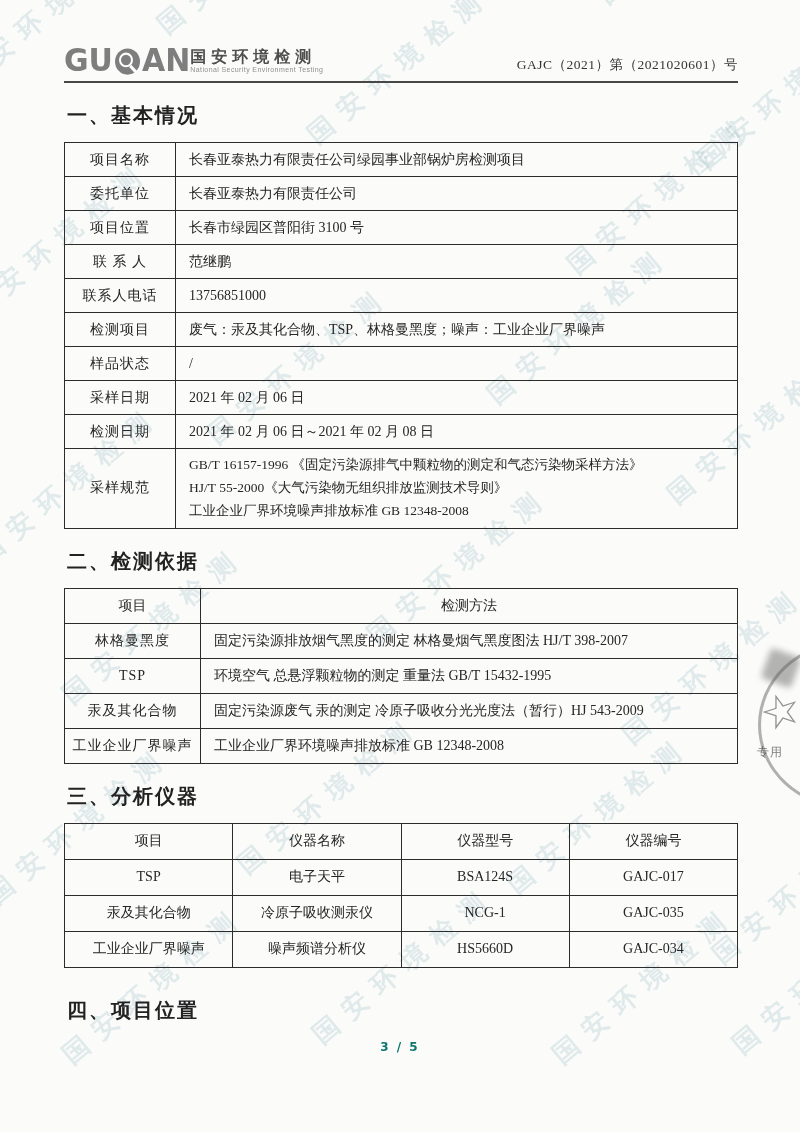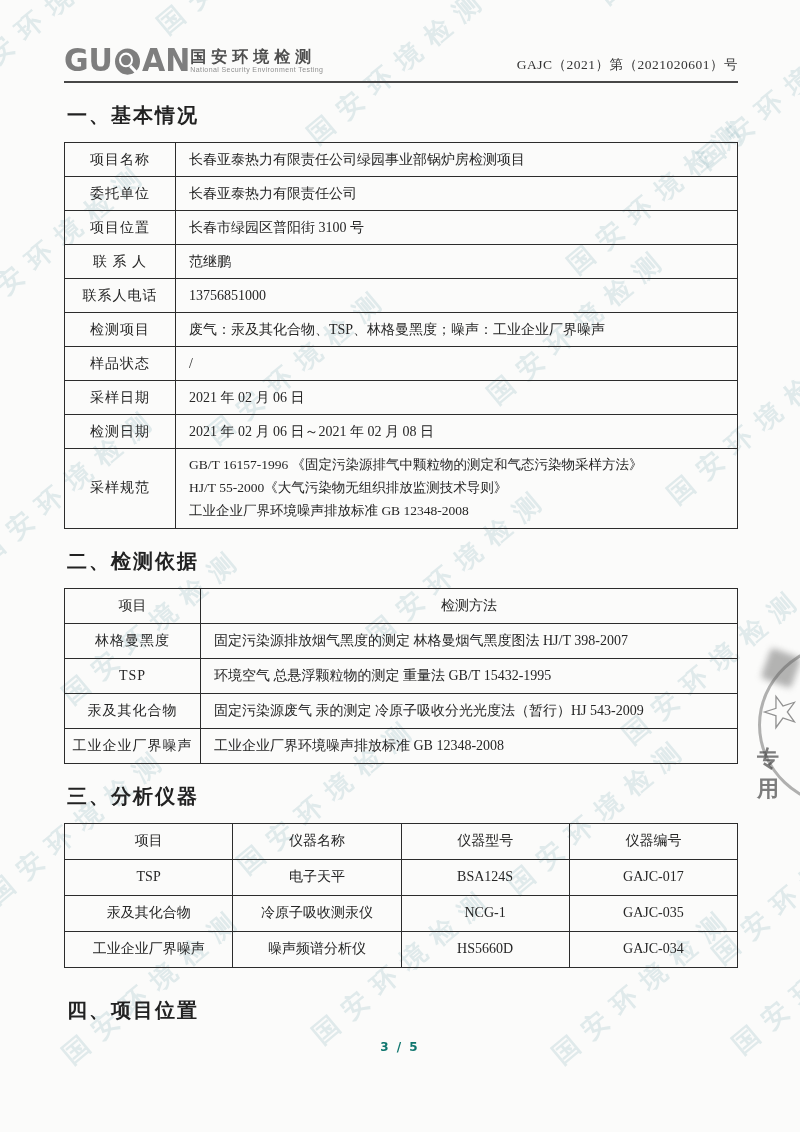--- a/index.html
+++ b/index.html
@@ -69,21 +69,21 @@
   
   .stamp{position:absolute;left:758px;top:642px;width:170px;height:160px;z-index:2;
     border:3px solid rgba(85,85,85,.45);border-radius:50%;}
   .stamp-star{
     position:absolute;left:760px;top:688px;z-index:2;
     font-size:46px;color:rgba(75,75,75,.6);transform:rotate(-18deg);
     font-family:"DejaVu Sans",sans-serif;line-height:1;
   }
   .stamp-label{
     position:absolute;left:757px;top:744px;z-index:2;
-    font-size:22px;font-weight:bold;color:rgba(70,70,70,.7);letter-spacing:1px;
+    font-size:12px;font-weight:normal;color:rgba(70,70,70,.7);letter-spacing:1px;
     font-family:"Liberation Serif",serif;
   }
   .stamp-smudge{
     position:absolute;left:765px;top:652px;width:32px;height:32px;z-index:2;
     background:rgba(90,90,90,.45);filter:blur(3px);border-radius:4px;
     transform:rotate(20deg);
   }
 </style>
 </head>
 <body>

